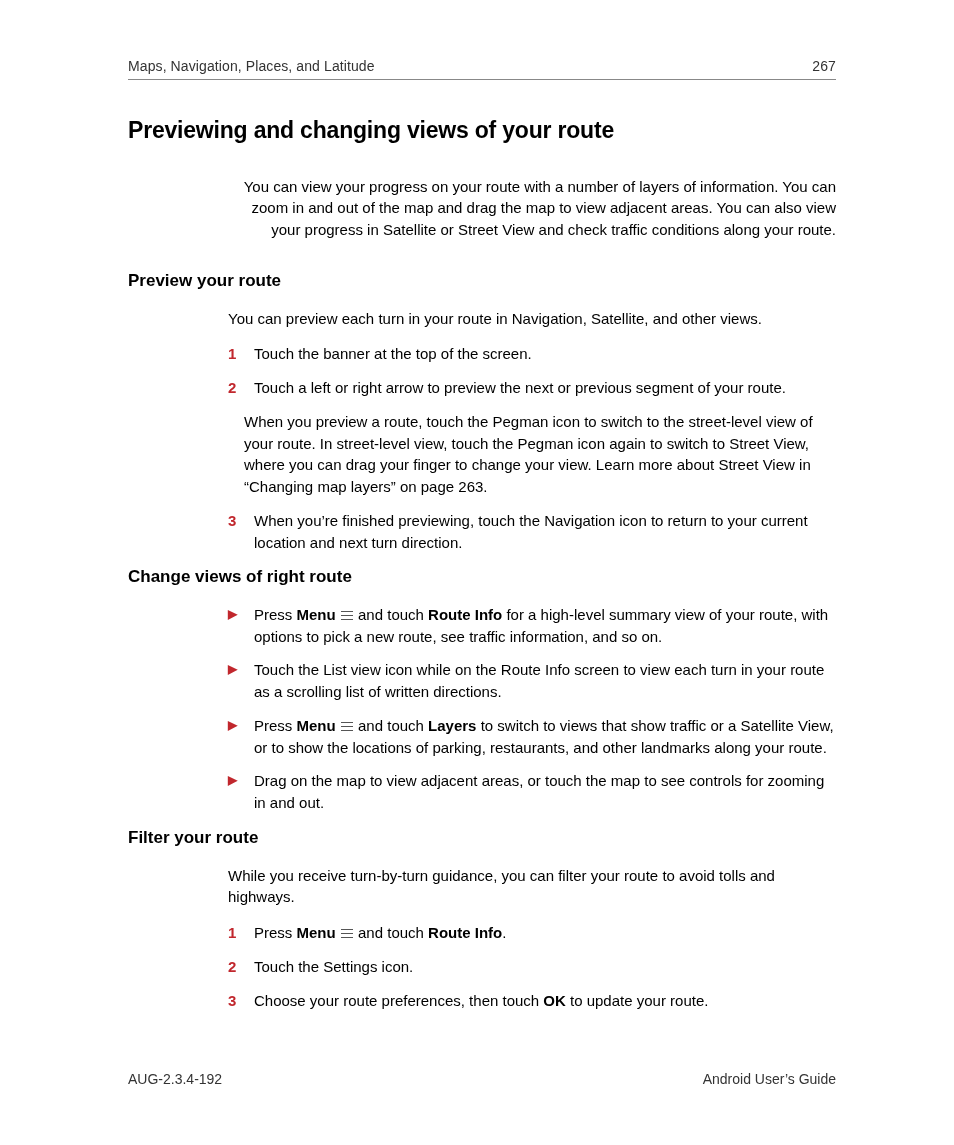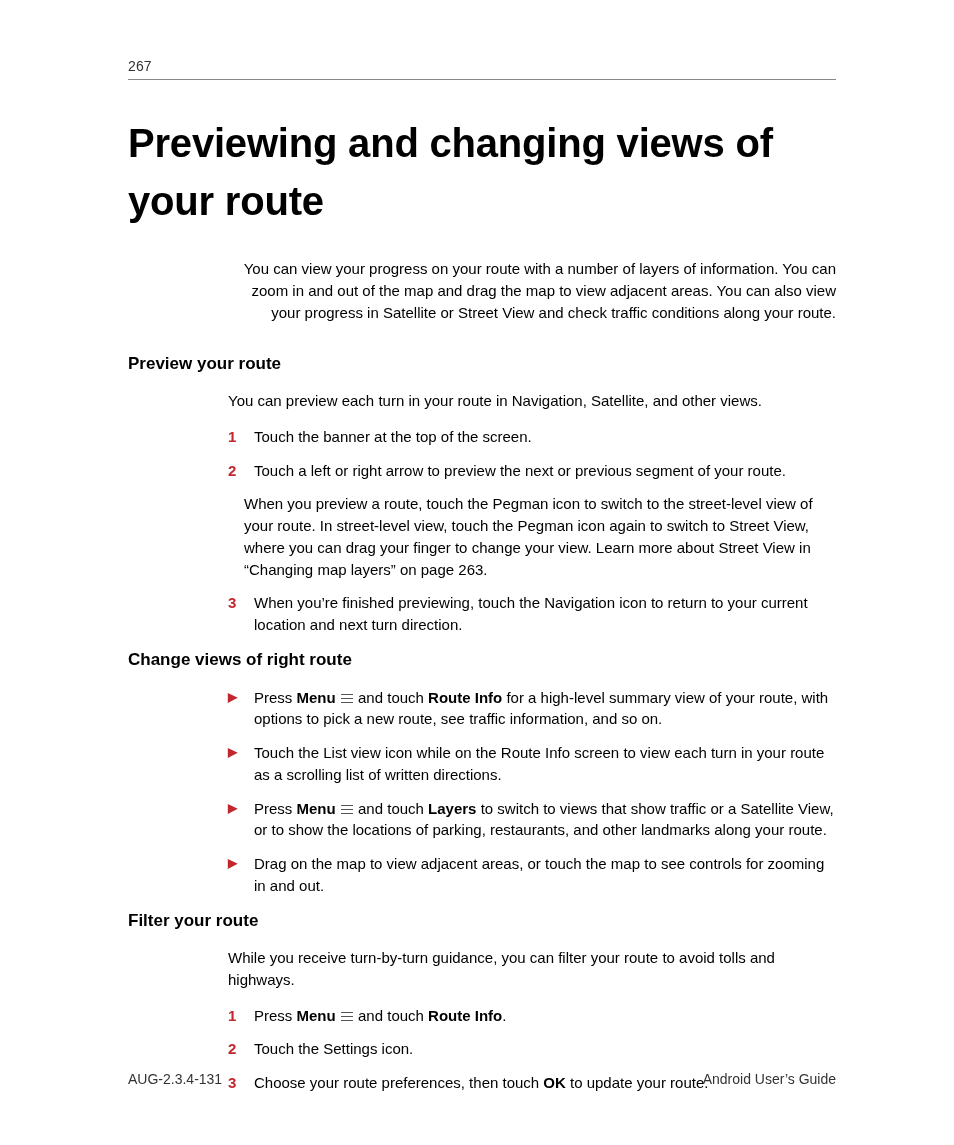--- a/index.html
+++ b/index.html
@@ -18,21 +18,21 @@
     display: flex;
     justify-content: space-between;
     font-size: 14px;
     color: #333;
     padding-bottom: 3px;
     border-bottom: 1px solid #888;
     margin-bottom: 34px;
     letter-spacing: 0.1px;
   }
   h1 {
-    font-size: 40px;
+    font-size: 23px;
     font-weight: 700;
     margin-bottom: 28px;
     color: #000;
     letter-spacing: -0.2px;
   }
   .intro, .subintro, .step-body {
     font-size: 15px;
     color: #000;
   }
   .indent {
@@ -86,20 +86,21 @@
     display: flex;
     justify-content: space-between;
     font-size: 14px;
     color: #333;
   }
 </style>
 </head>
 <body>
 
 <div class="header-row">
+  <span>Maps, Navigation, Places, and Latitude</span>
   <span>267</span>
 </div>
 
 <h1>Previewing and changing views of your route</h1>
 
 <p class="intro indent">You can view your progress on your route with a number of layers of information. You can zoom in and out of the map and drag the map to view adjacent areas. You can also view your progress in Satellite or Street View and check traffic conditions along your route.</p>
 
 <h2>Preview your route</h2>
 <p class="subintro indent">You can preview each turn in your route in Navigation, Satellite, and other views.</p>
 <div class="list indent">
@@ -157,15 +158,15 @@
   </div>
   <div class="row">
     <div class="marker num">3</div>
     <div class="body-col">
       <span>Choose your route preferences, then touch </span><b class="heavy">OK</b><span> to update your route.</span>
     </div>
   </div>
 </div>
 
 <div class="footer-row">
-  <span>AUG-2.3.4-131</span>
+  <span>AUG-2.3.4-192</span>
   <span>Android User’s Guide</span>
 </div>
 
 </body></html>

